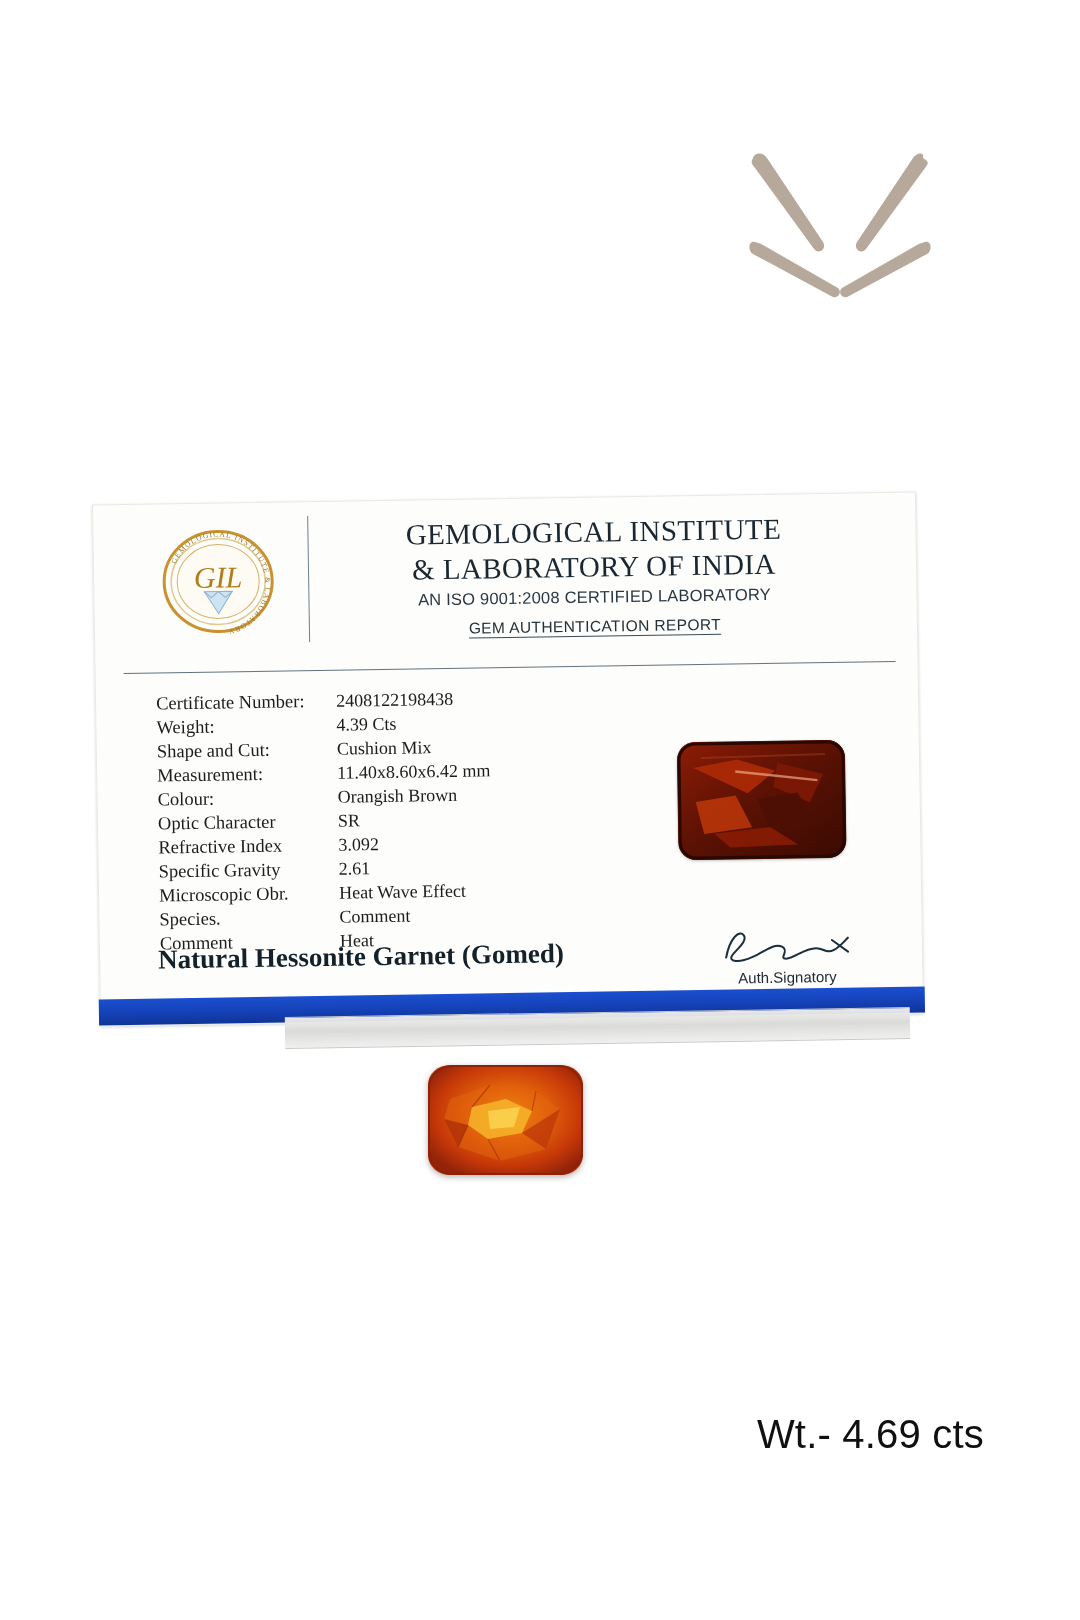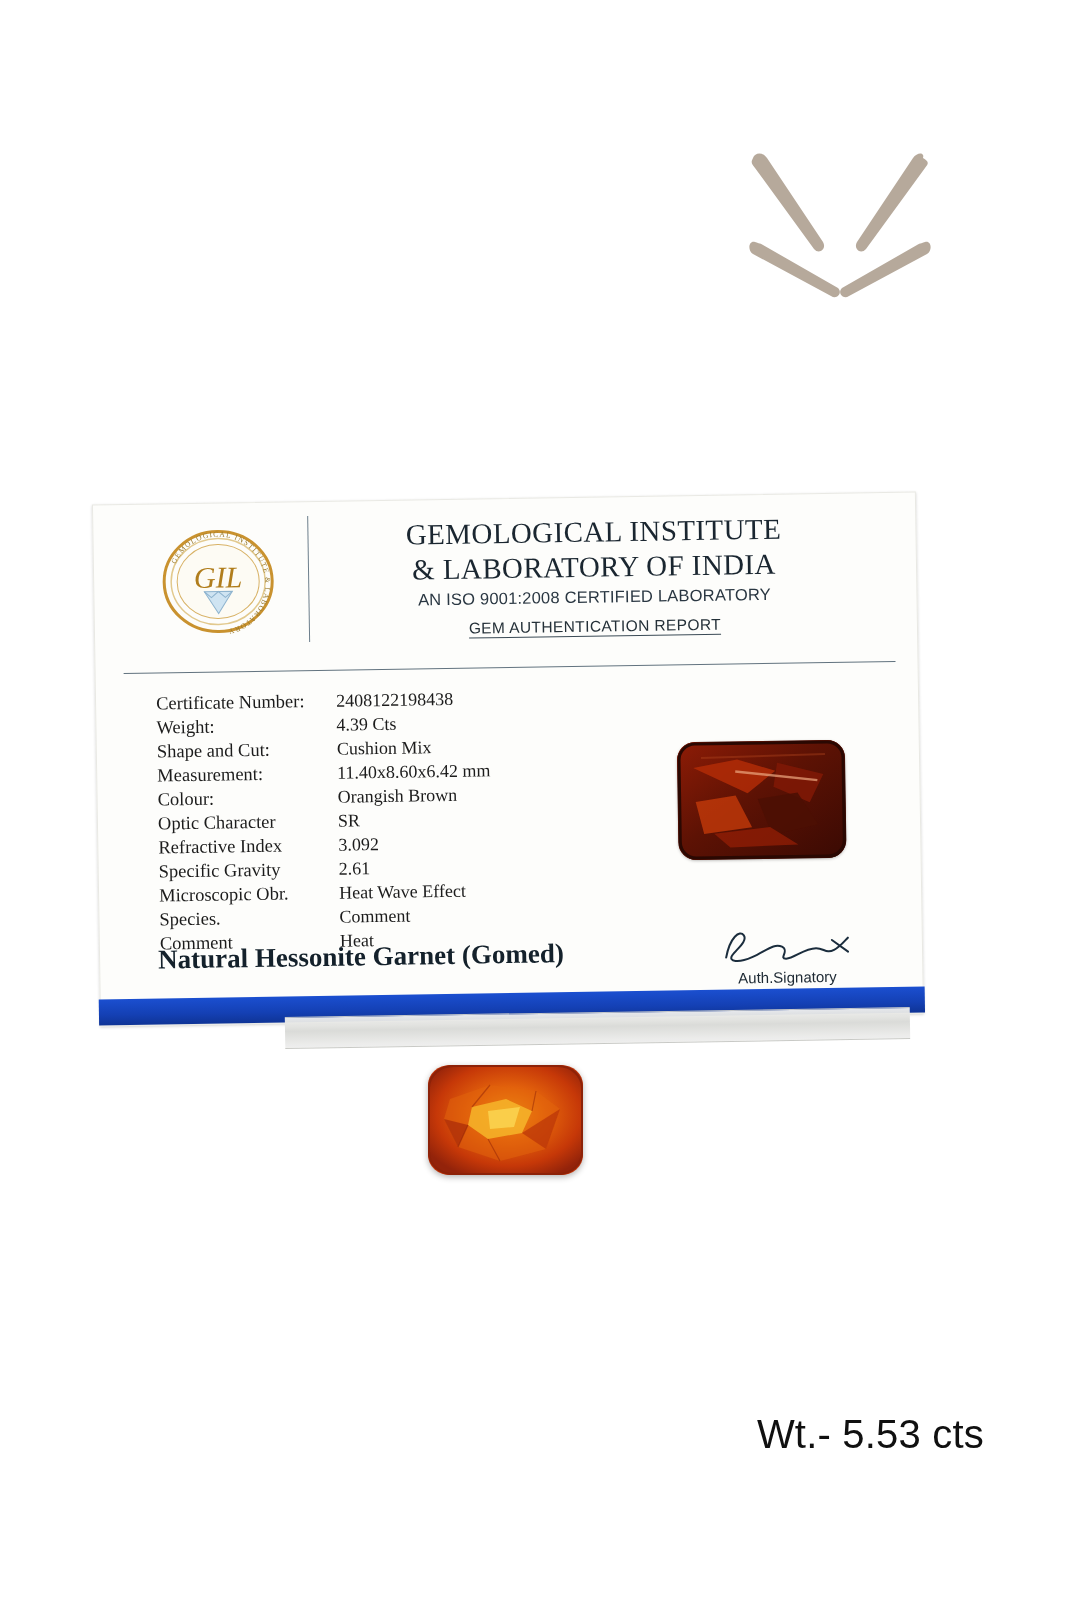--- a/index.html
+++ b/index.html
@@ -371,13 +371,13 @@
     <path d="M22 34 L62 20 L108 26 L132 44 L118 84 L72 96 L30 82 L16 54 Z" fill="#e2650c" opacity=".55"></path>
     <path d="M44 42 L78 34 L104 46 L94 68 L60 74 L40 60 Z" fill="#f6b52a" opacity=".85"></path>
     <path d="M60 46 L92 42 L86 62 L62 64 Z" fill="#fbd24f" opacity=".9"></path>
     <path d="M16 54 L40 60 L30 82 Z" fill="#a82a08" opacity=".7"></path>
     <path d="M118 84 L94 68 L132 44 Z" fill="#b32c09" opacity=".6"></path>
     <path d="M62 20 L44 42 M108 26 L104 46 M72 96 L60 74 M30 82 L40 60" stroke="#8f2207" stroke-width="1.2" opacity=".5" fill="none"></path>
     <rect x="1" y="1" width="153" height="108" rx="24" ry="22" fill="none" stroke="#8d2208" stroke-width="2"></rect>
   </svg>
 </div>
 
-<div class="caption">Wt.- 5.53 cts</div>
+<div class="caption">Wt.- 4.69 cts</div>
 
 </body></html>

